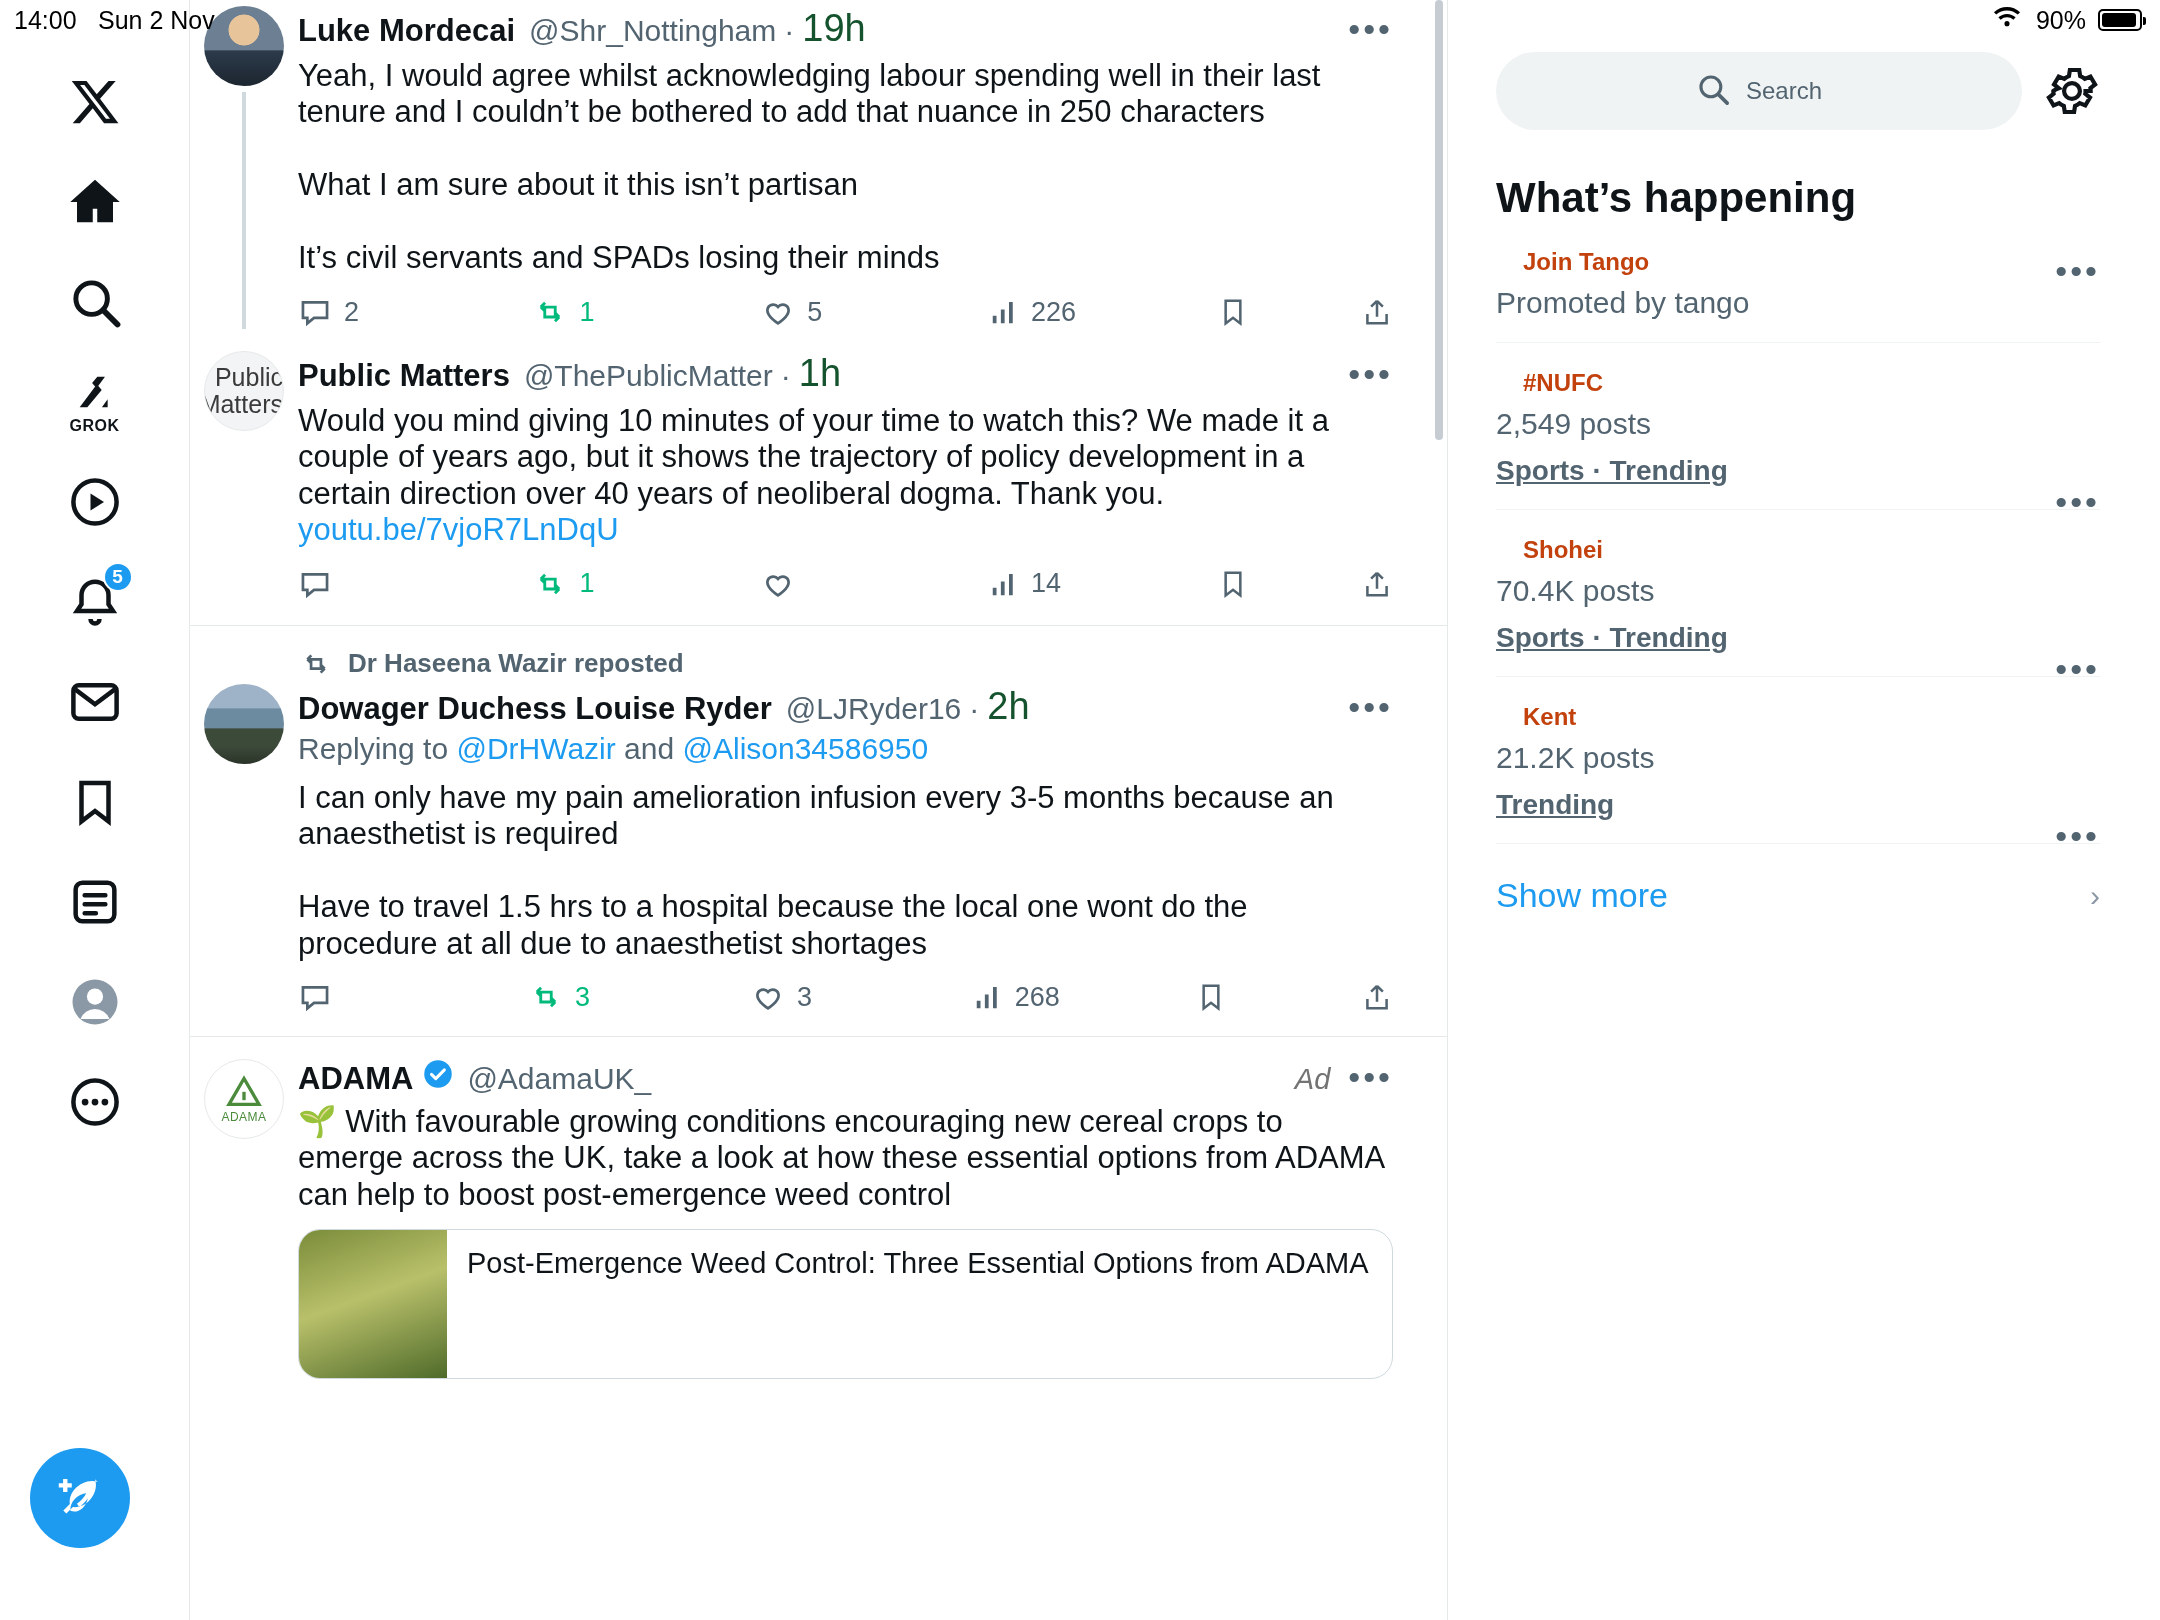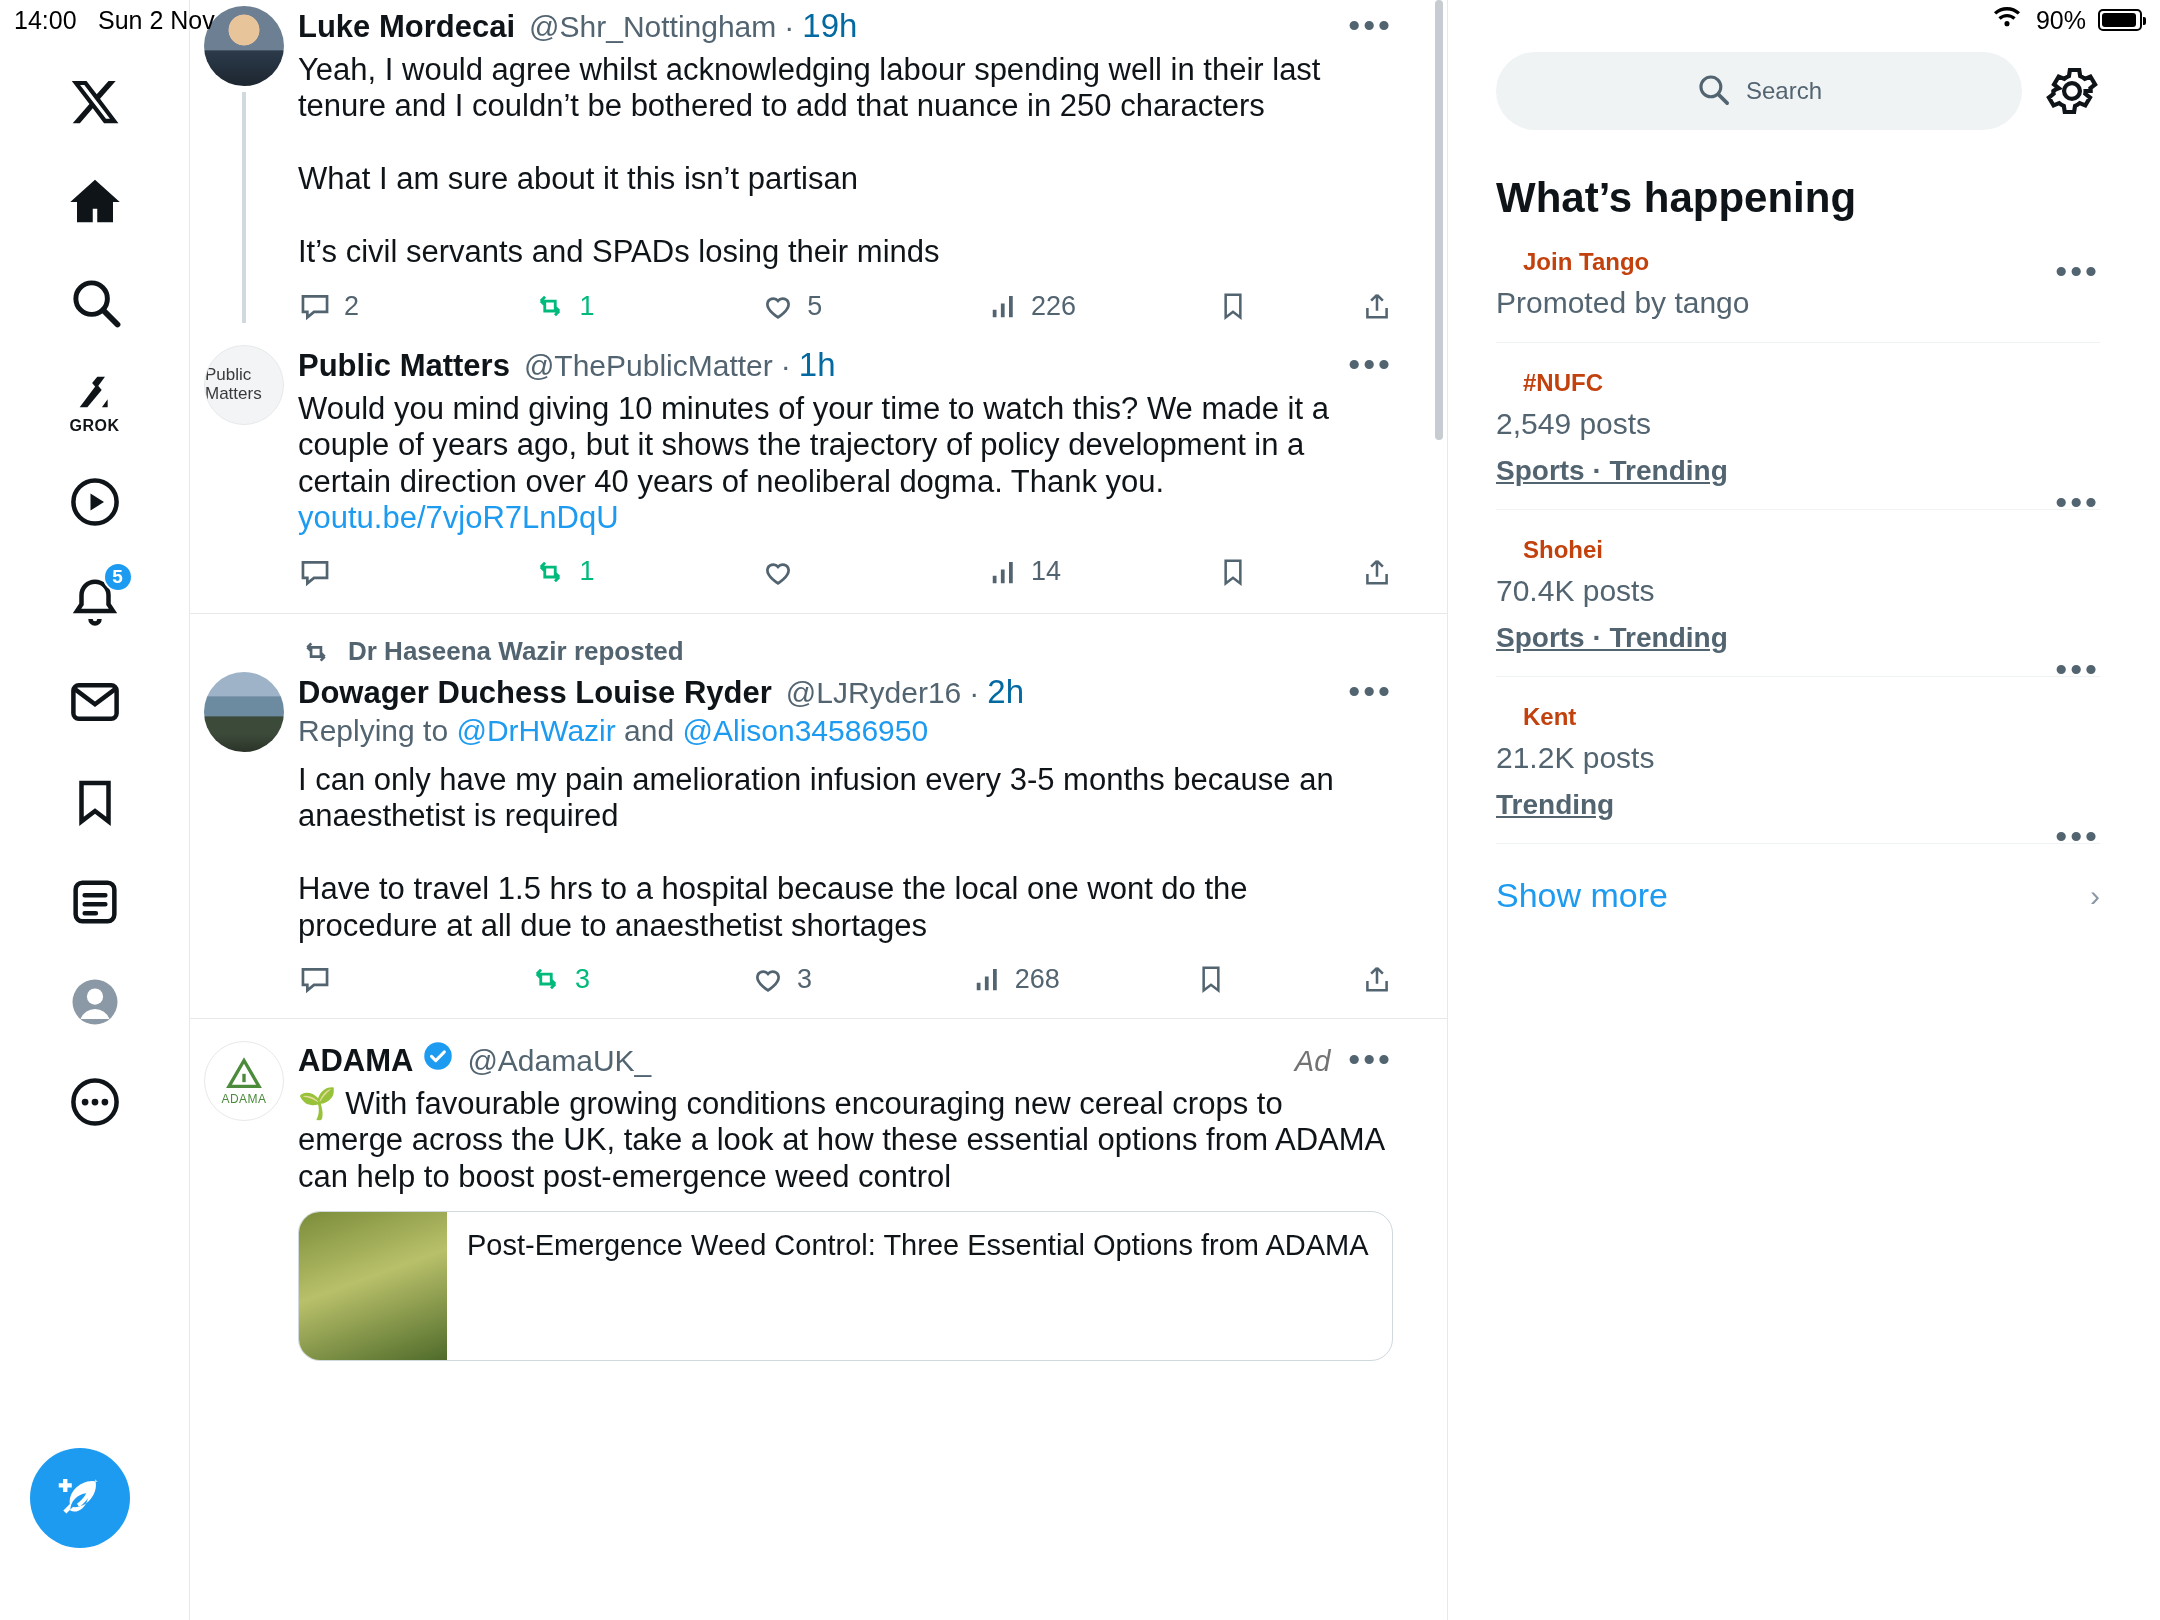--- a/index.html
+++ b/index.html
@@ -77,21 +77,21 @@
   }
   .thread-line {
     position: absolute; top: 0; bottom: 0; left: 50%; width: 4px; margin-left: -2px;
     background: #cfd9de;
   }
   .content-col { flex: 1 1 auto; min-width: 0; padding-right: 10px; }
   .tweet-head { display: flex; align-items: baseline; gap: 0; font-size: 30px; line-height: 1.2; }
   .name { font-weight: bold; font-size: 31px; color: #0f1419; }
   .handle { color: #536471; font-size: 30px; margin-left: 14px; }
   .dot-sep { color: #536471; font-size: 30px; margin: 0 8px; }
-  .ts { color: #0369a1; font-size: 33px; }
+  .ts { color: #14532d; font-size: 38px; }
   .more-dots { margin-left: auto; color: #536471; font-size: 34px; letter-spacing: 3px; line-height: 1; }
   .tweet-text { font-size: 31px; line-height: 1.18; color: #0f1419; margin-top: 6px; white-space: pre-wrap; }
   .link { color: #1d9bf0; }
   .reply-to { font-size: 30px; color: #536471; margin-top: 2px; }
   .actions { display: flex; align-items: center; margin-top: 18px; color: #536471; font-size: 26px; }
   .action { display: flex; align-items: center; gap: 12px; cursor: pointer; }
   .action span { font-size: 27px; }
   .act-reply { width: 310px; }
   .act-rt { width: 300px; color: #00ba7c; }
   .act-like { width: 300px; }
@@ -125,22 +125,22 @@
   .trend-sep { height: 1px; background: #eff3f4; }
   .trend-name { font-size: 24px; font-weight: bold; color: #c2410c; margin-left: 27px; }
   .trend-sub { font-size: 30px; color: #536471; margin-top: 10px; }
   .trend-meta { font-size: 28px; color: #536471; margin-top: 14px; font-weight: bold; text-decoration: underline; }
   .trend-dots { position: absolute; right: 0; color: #536471; font-size: 34px; letter-spacing: 3px; cursor: pointer; }
   .show-more { color: #1d9bf0; font-size: 34px; margin-top: 32px; display: flex; align-items: center; cursor: pointer; }
   .chev { margin-left: auto; color: #8b98a5; font-size: 30px; }
 
   .pm-avatar {
     width: 80px; height: 80px; border-radius: 50%; background: #f3f4f6; border: 1px solid #e6e9ea;
-    display: flex; flex-direction: column; align-items: flex-start; justify-content: center;
-    font-size: 17px; color: #3a3a3a; line-height: 1.1; text-align: center; overflow: hidden;
+    display: flex; flex-direction: column; align-items: flex-end; justify-content: center;
+    font-size: 25px; color: #3a3a3a; line-height: 1.1; text-align: center; overflow: hidden;
   }
   .adama-avatar {
     width: 80px; height: 80px; border-radius: 50%; background: #fff; border: 1px solid #e6e9ea;
     display: flex; flex-direction: column; align-items: center; justify-content: center;
   }
   .adama-txt { font-size: 12px; color: #4b8b3b; letter-spacing: .5px; margin-top: 2px; }
   .av-img-1 { width: 100%; height: 100%; background:
       radial-gradient(circle at 50% 30%, #e8c49a 0 22%, transparent 23%),
       linear-gradient(180deg,#6d7f92 0 55%, #2c3a4a 56%, #1c2630 100%); }
   .av-img-2 { width: 100%; height: 100%; background:

